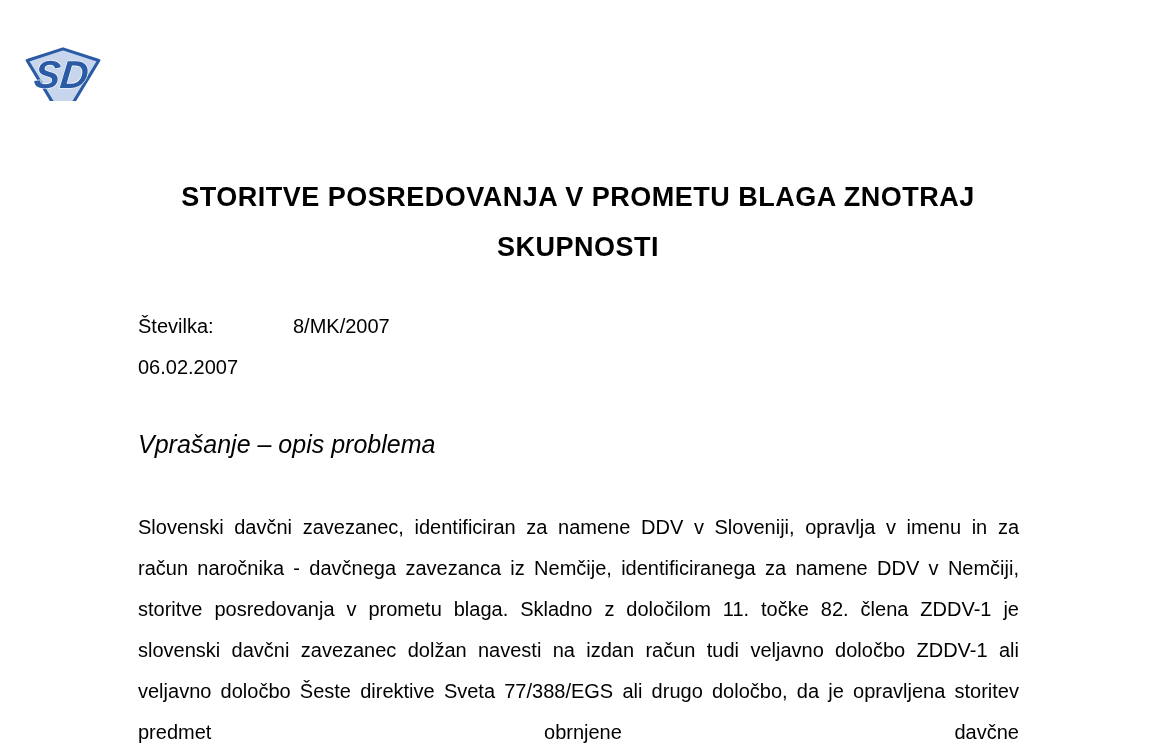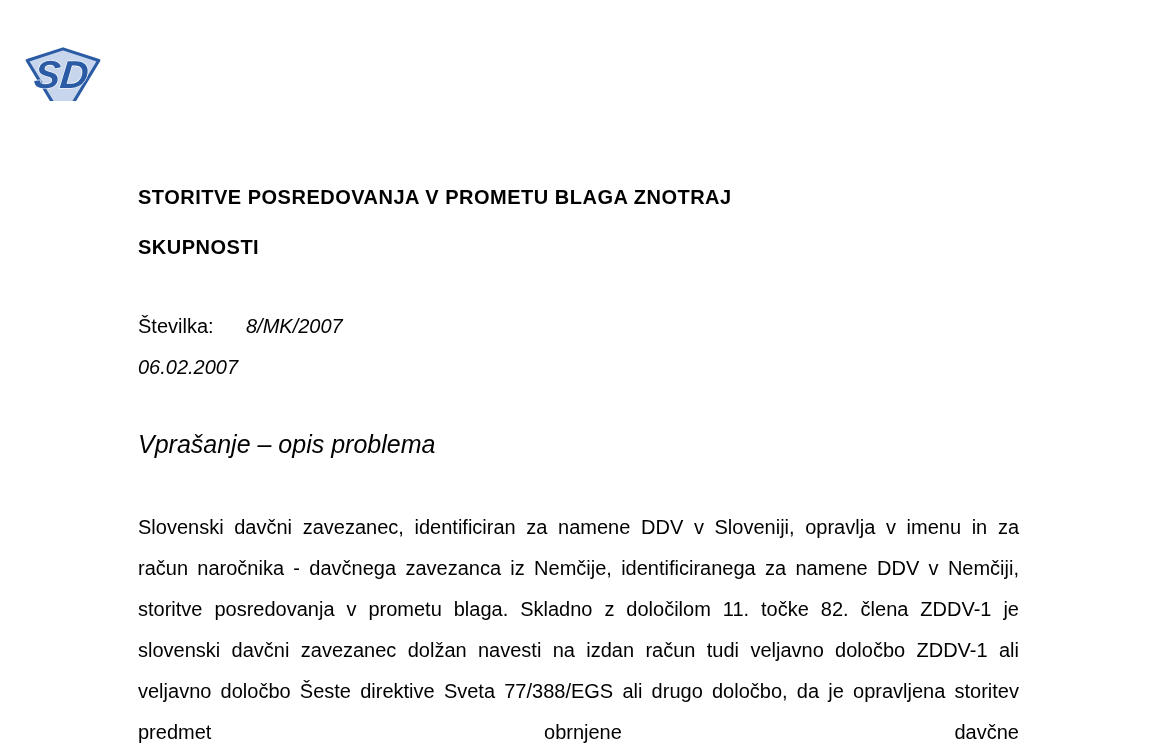--- a/index.html
+++ b/index.html
@@ -26,38 +26,39 @@
     top: 45px;
     width: 78px;
     height: 56px;
   }
 
   .doc-title {
     position: absolute;
     left: 138px;
     top: 172px;
     width: 880px;
-    font-size: 20px;
+    text-align: center;
+    font-size: 27px;
     font-weight: bold;
     line-height: 50px;
     letter-spacing: 0.5px;
   }
   .doc-title .title-line { display: block; }
 
   .meta-block {
     position: absolute;
     left: 138px;
     top: 306px;
     width: 600px;
     font-size: 20px;
     line-height: 41px;
   }
-  .meta-row { display: flex; }
+  .meta-row { display: flex; gap: 47px; }
   .meta-label { width: 108px; flex: 0 0 108px; }
-  .meta-value { flex: 1; font-style: italic; }
+  .meta-value { flex: 1; }
 
   .section-heading {
     position: absolute;
     left: 138px;
     top: 424px;
     width: 880px;
     font-size: 25px;
     line-height: 41px;
     font-style: italic;
   }

